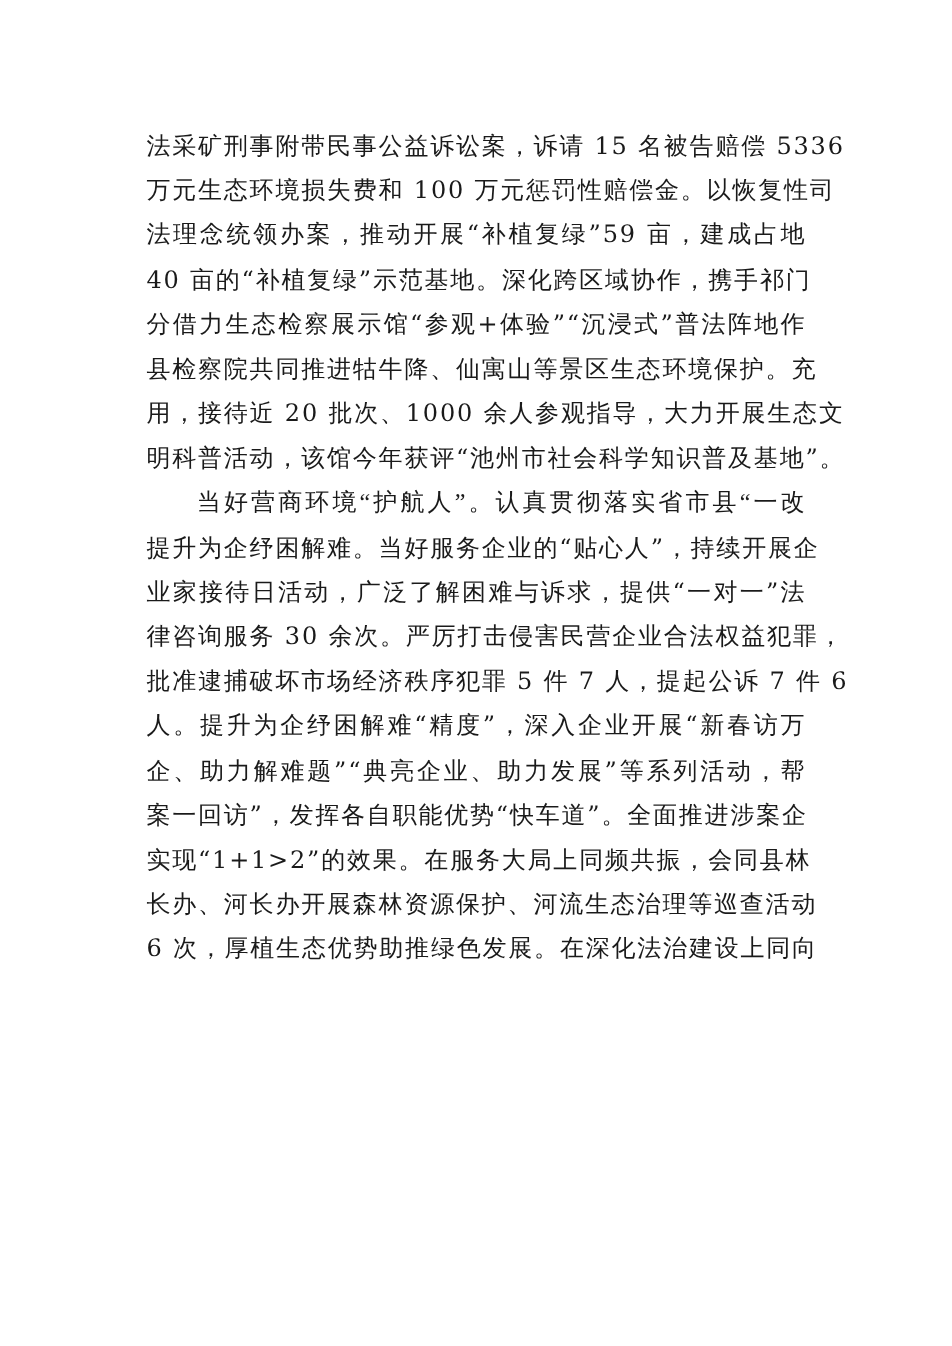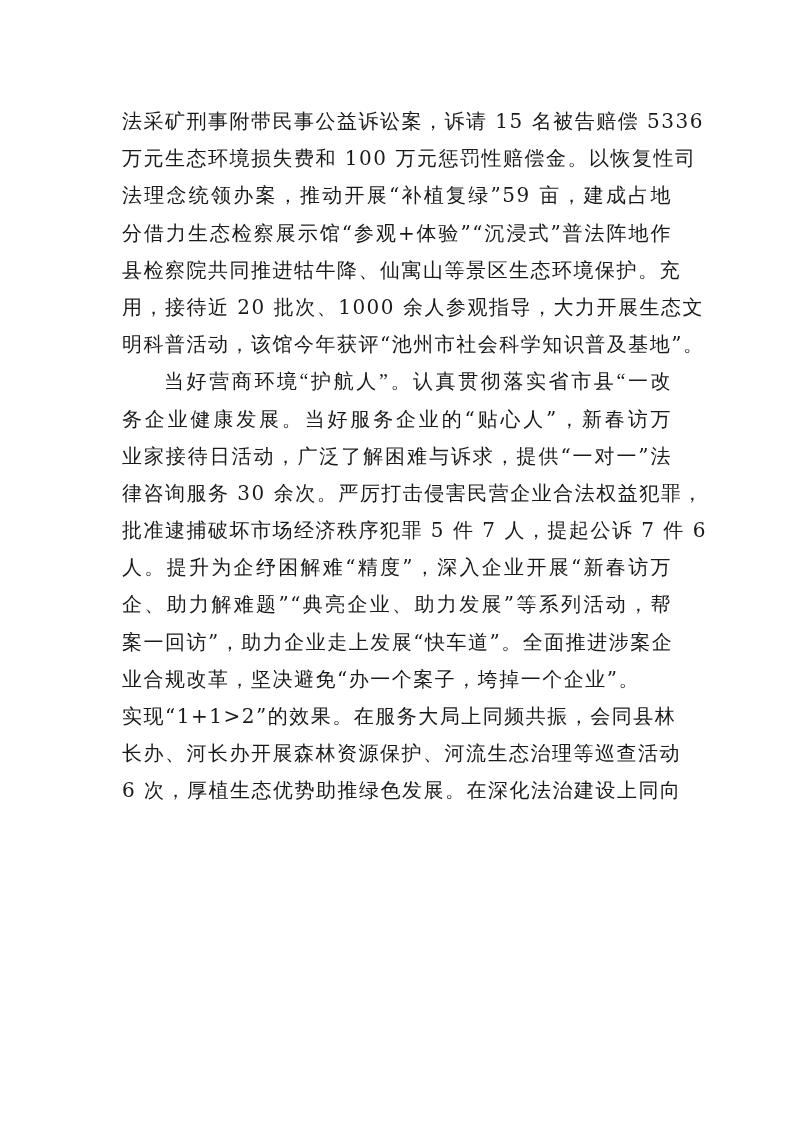--- a/index.html
+++ b/index.html
@@ -25,34 +25,34 @@
   .line.indent { padding-left: 42px; font-family: Liberation Serif, serif; }
 </style>
 </head>
 <body>
 
 <div class="page">
   <div>
     <div class="line">法采矿刑事附带民事公益诉讼案，诉请 15 名被告赔偿 5336</div>
     <div class="line">万元生态环境损失费和 100 万元惩罚性赔偿金。以恢复性司</div>
     <div class="line">法理念统领办案，推动开展“补植复绿”59 亩，建成占地</div>
+    <div class="line">40 亩的“补植复绿”示范基地。深化跨区域协作，携手祁门</div>
     <div class="line">分借力生态检察展示馆“参观+体验”“沉浸式”普法阵地作</div>
     <div class="line">县检察院共同推进牯牛降、仙寓山等景区生态环境保护。充</div>
     <div class="line">用，接待近 20 批次、1000 余人参观指导，大力开展生态文</div>
     <div class="line">明科普活动，该馆今年获评“池州市社会科学知识普及基地”。</div>
   </div>
   <div>
     <div class="line indent">当好营商环境“护航人”。认真贯彻落实省市县“一改</div>
-    <div class="line">务企业健康发展。当好服务企业的“贴心人”，新春访万</div>
+    <div class="line">提升为企纾困解难。当好服务企业的“贴心人”，持续开展企</div>
     <div class="line">业家接待日活动，广泛了解困难与诉求，提供“一对一”法</div>
     <div class="line">律咨询服务 30 余次。严厉打击侵害民营企业合法权益犯罪，</div>
     <div class="line">批准逮捕破坏市场经济秩序犯罪 5 件 7 人，提起公诉 7 件 6</div>
     <div class="line">人。提升为企纾困解难“精度”，深入企业开展“新春访万</div>
     <div class="line">企、助力解难题”“典亮企业、助力发展”等系列活动，帮</div>
-    <div class="line">案一回访”，助力企业走上发展“快车道”。全面推进涉案企</div>
-    <div class="line last">业合规改革，坚决避免“办一个案子，垮掉一个企业”。</div>
+    <div class="line">案一回访”，发挥各自职能优势“快车道”。全面推进涉案企</div>
   </div>
   <div>
     <div class="line">实现“1+1&gt;2”的效果。在服务大局上同频共振，会同县林</div>
     <div class="line">长办、河长办开展森林资源保护、河流生态治理等巡查活动</div>
     <div class="line">6 次，厚植生态优势助推绿色发展。在深化法治建设上同向</div>
   </div>
 </div>
 
 </body></html>

